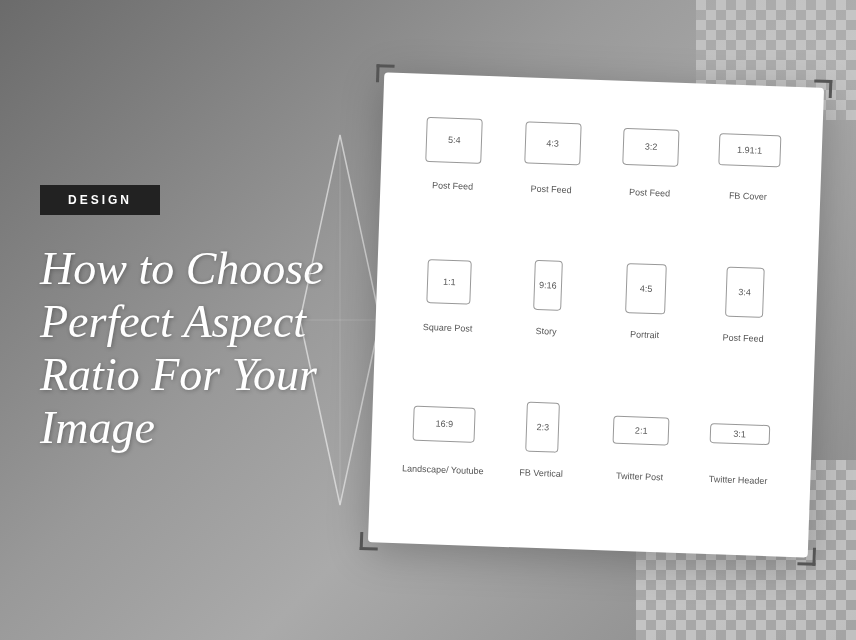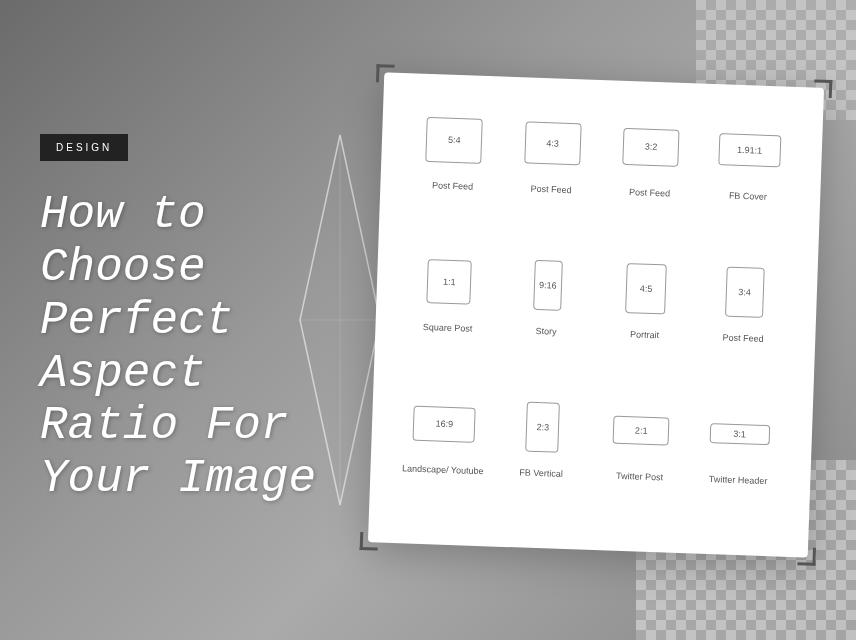--- a/index.html
+++ b/index.html
@@ -55,30 +55,30 @@
       flex-direction: column;
       justify-content: center;
       padding: 60px 40px;
     }
 
     .category-badge {
       display: inline-block;
       background: #222;
       color: #fff;
       font-family: Arial, sans-serif;
-      font-size: 10px;
+      font-size: 12px;
       letter-spacing: 3px;
-      font-weight: 400;
-      padding: 8px 16px;
+      font-weight: 700;
+      padding: 8px 28px;
       margin-bottom: 28px;
       width: fit-content;
     }
 
     .main-title {
-      font-family: Liberation Mono, monospace;
+      font-family: Liberation Serif, serif;
       color: #fff;
       font-size: 46px;
       line-height: 1.15;
       font-weight: 400;
       font-style: italic;
       text-shadow: 1px 1px 4px rgba(0,0,0,0.3);
     }
 
     
     .right-panel {

